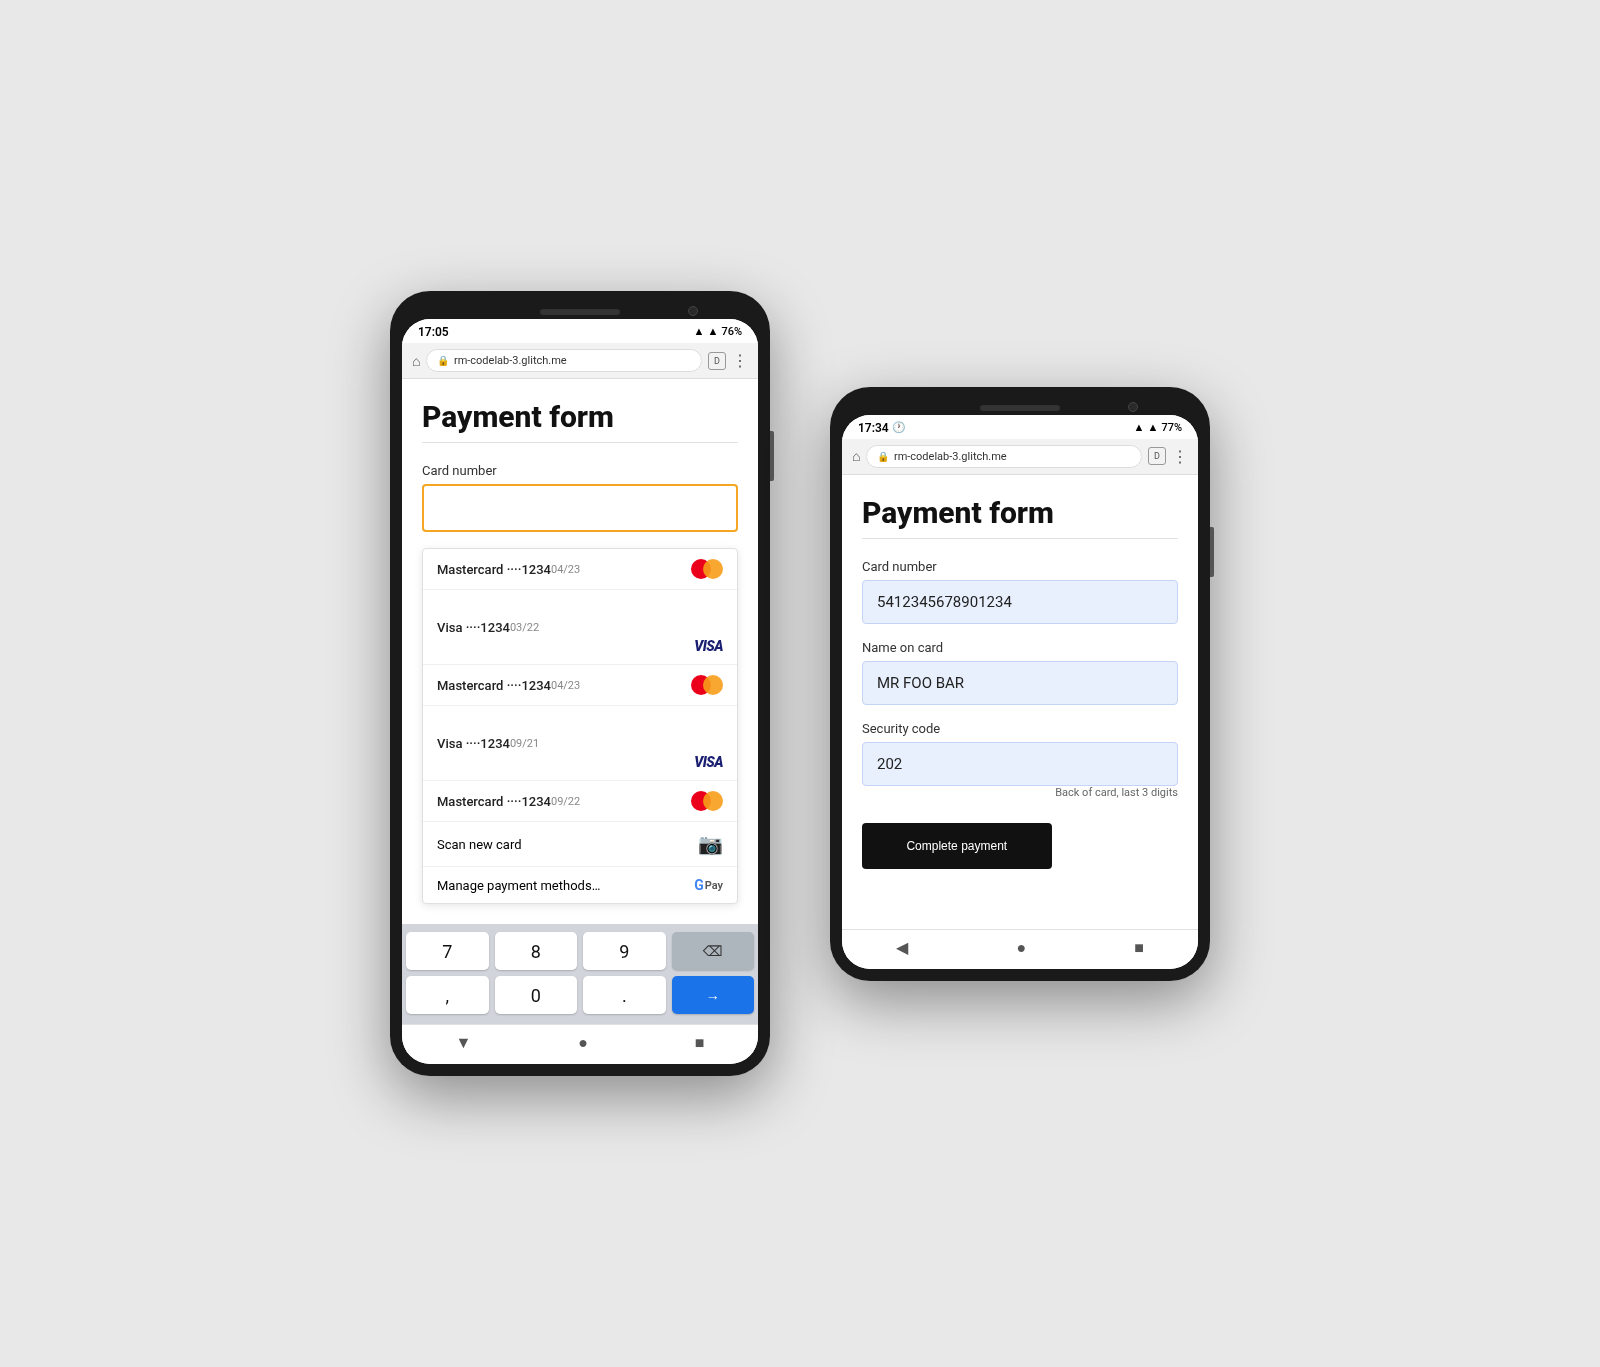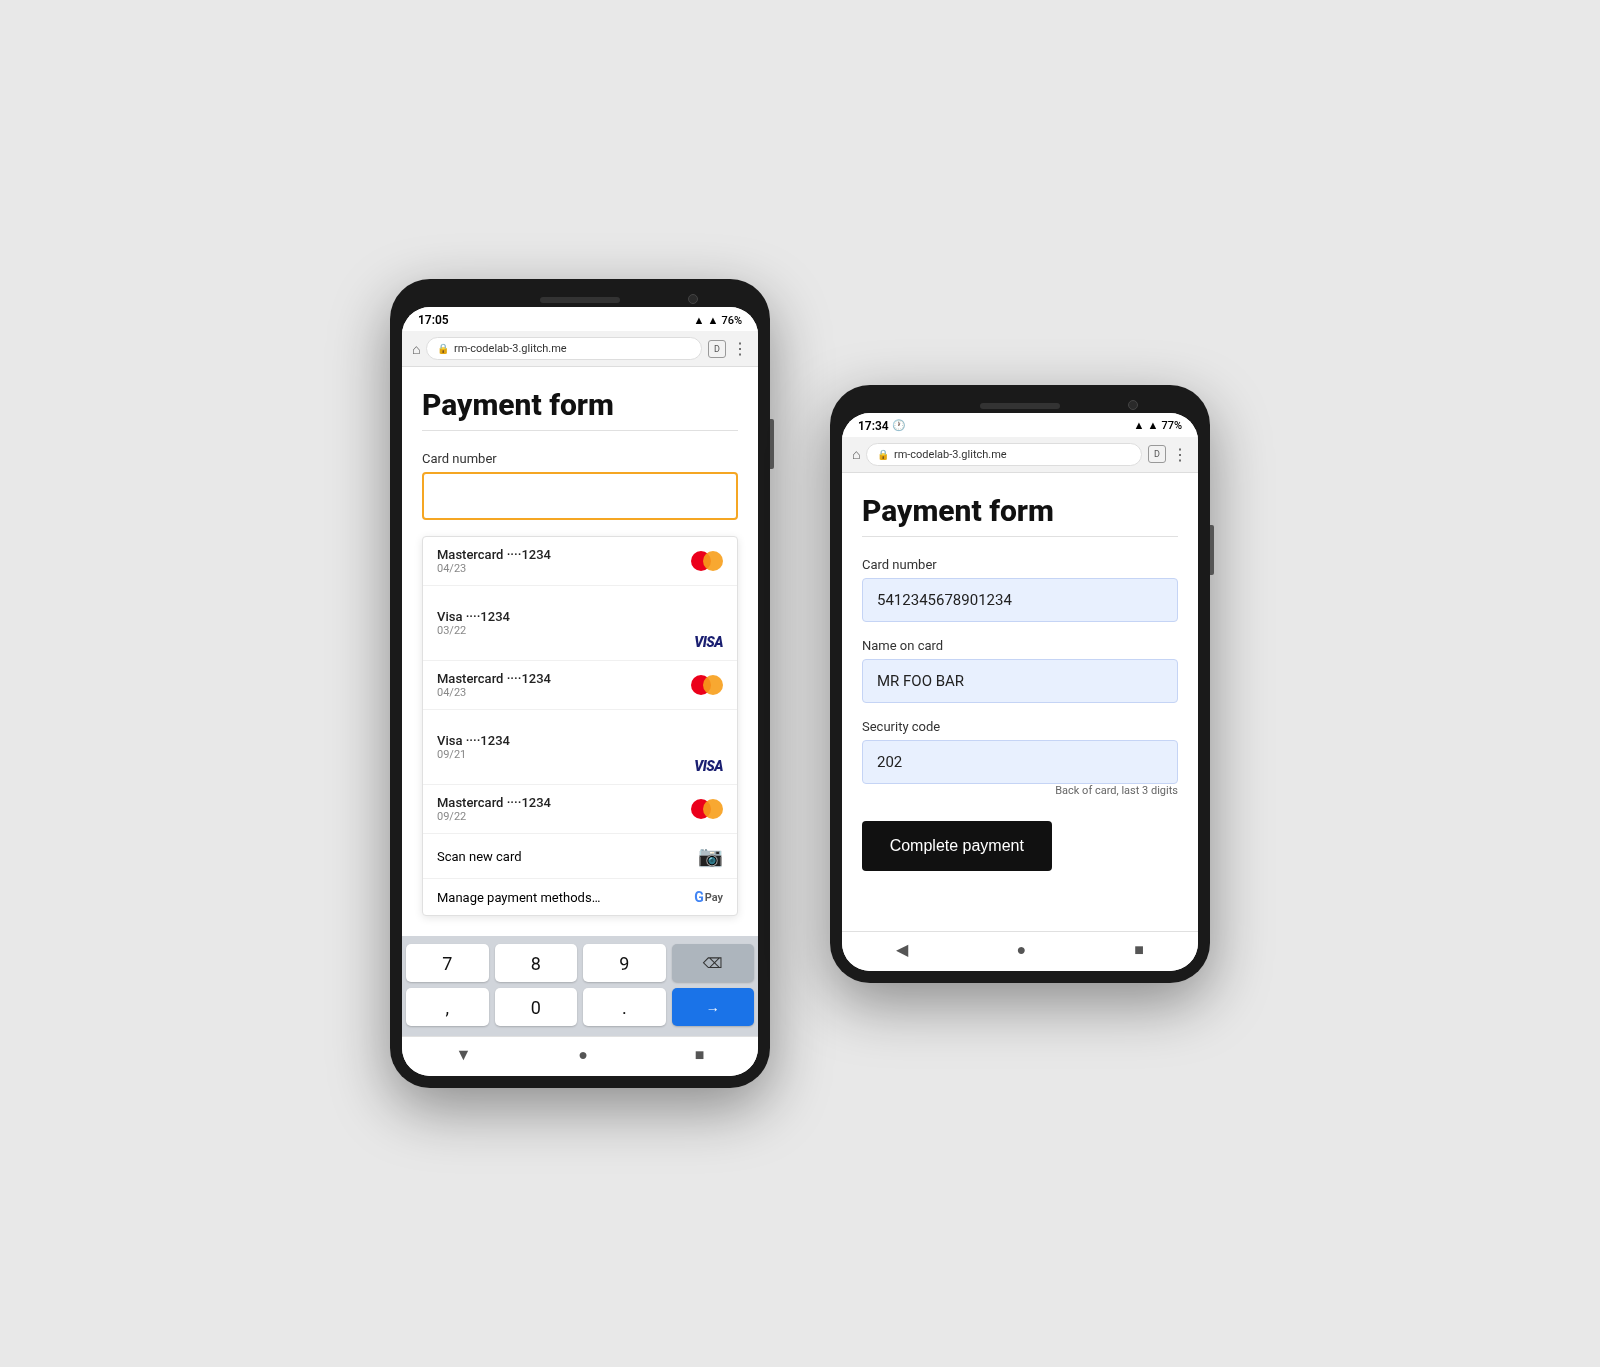--- a/index.html
+++ b/index.html
@@ -69,21 +69,21 @@
       overflow: hidden;
       position: relative;
     }
 
     
     .status-bar {
       background: #fff;
       padding: 6px 16px 4px;
       display: flex;
       justify-content: space-between;
-      align-items: center;
+      align-items: flex-start;
       font-size: 11px;
       font-weight: 500;
     }
 
     .status-time {
       font-size: 12px;
       font-weight: 600;
     }
 
     .status-icons {
@@ -201,21 +201,21 @@
       font-size: 13px;
     }
 
     .autocomplete-item:last-child {
       border-bottom: none;
       justify-content: space-between;
     }
 
     .autocomplete-item-info {
       display: flex;
-      flex-direction: column;
+      align-items: center;
     }
 
     .autocomplete-item-name {
       font-size: 13px;
       color: #222;
       font-weight: 500;
     }
 
     .autocomplete-item-expiry {
       font-size: 11px;
@@ -363,21 +363,21 @@
       color: #666;
       text-align: right;
     }
 
     .complete-btn {
       background: #111;
       color: #fff;
       border: none;
       border-radius: 4px;
       padding: 16px 8px;
-      font-size: 16px;
+      font-size: 12px;
       font-weight: 500;
       width: 60%;
       cursor: pointer;
       margin-top: 8px;
     }
 
     .field-group {
       margin-bottom: 16px;
     }
   </style>

